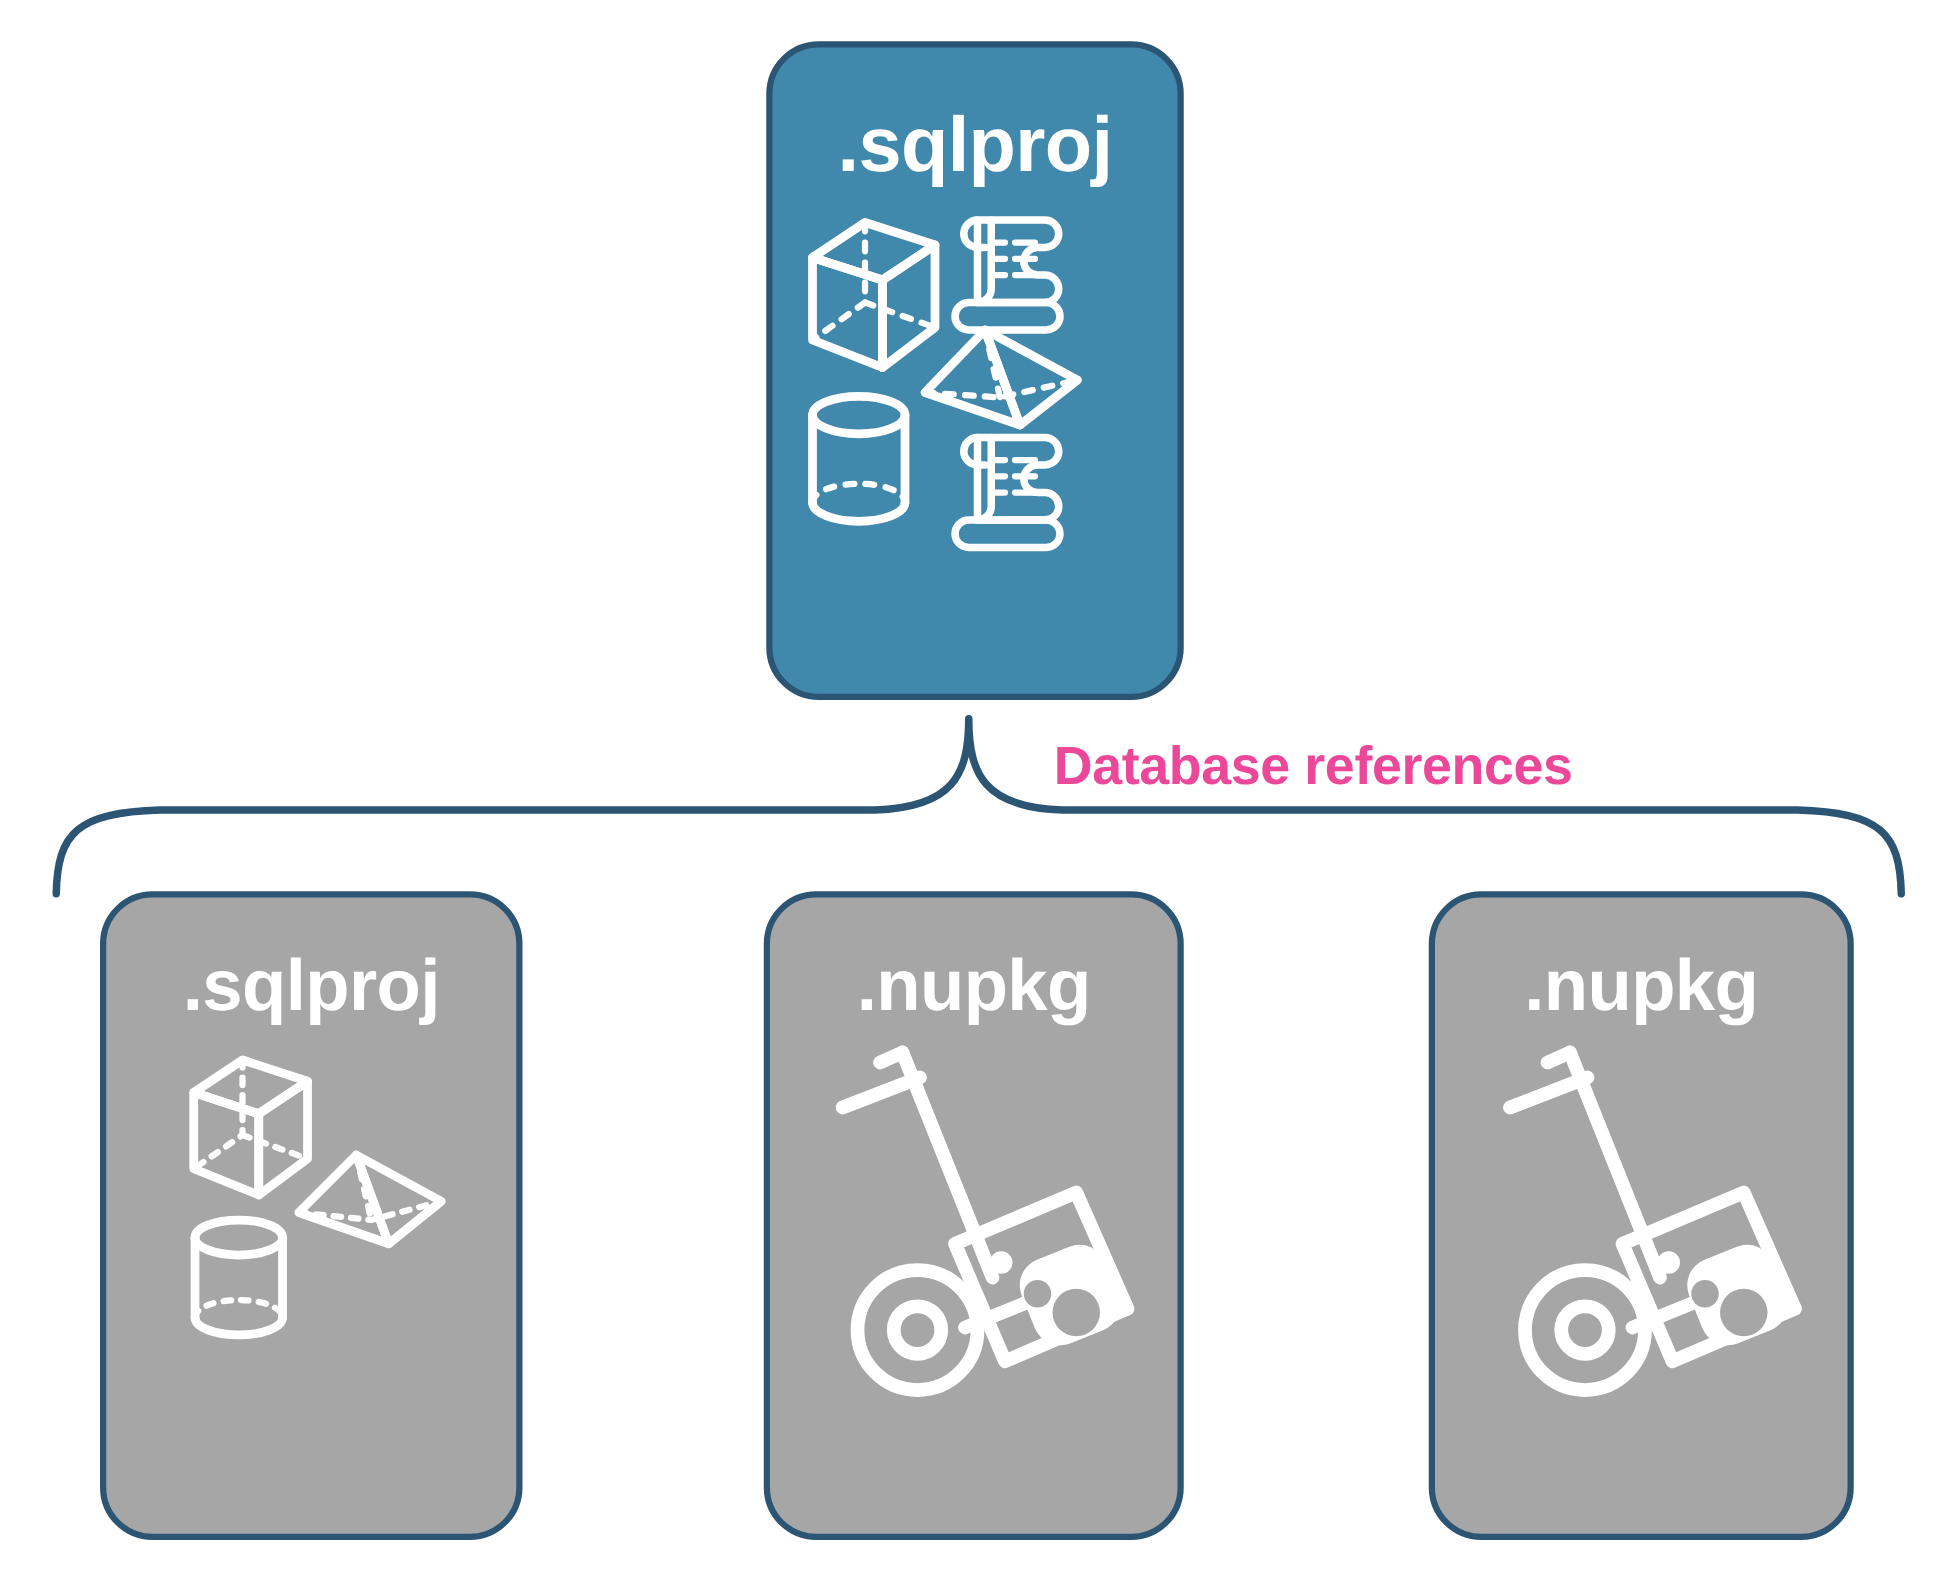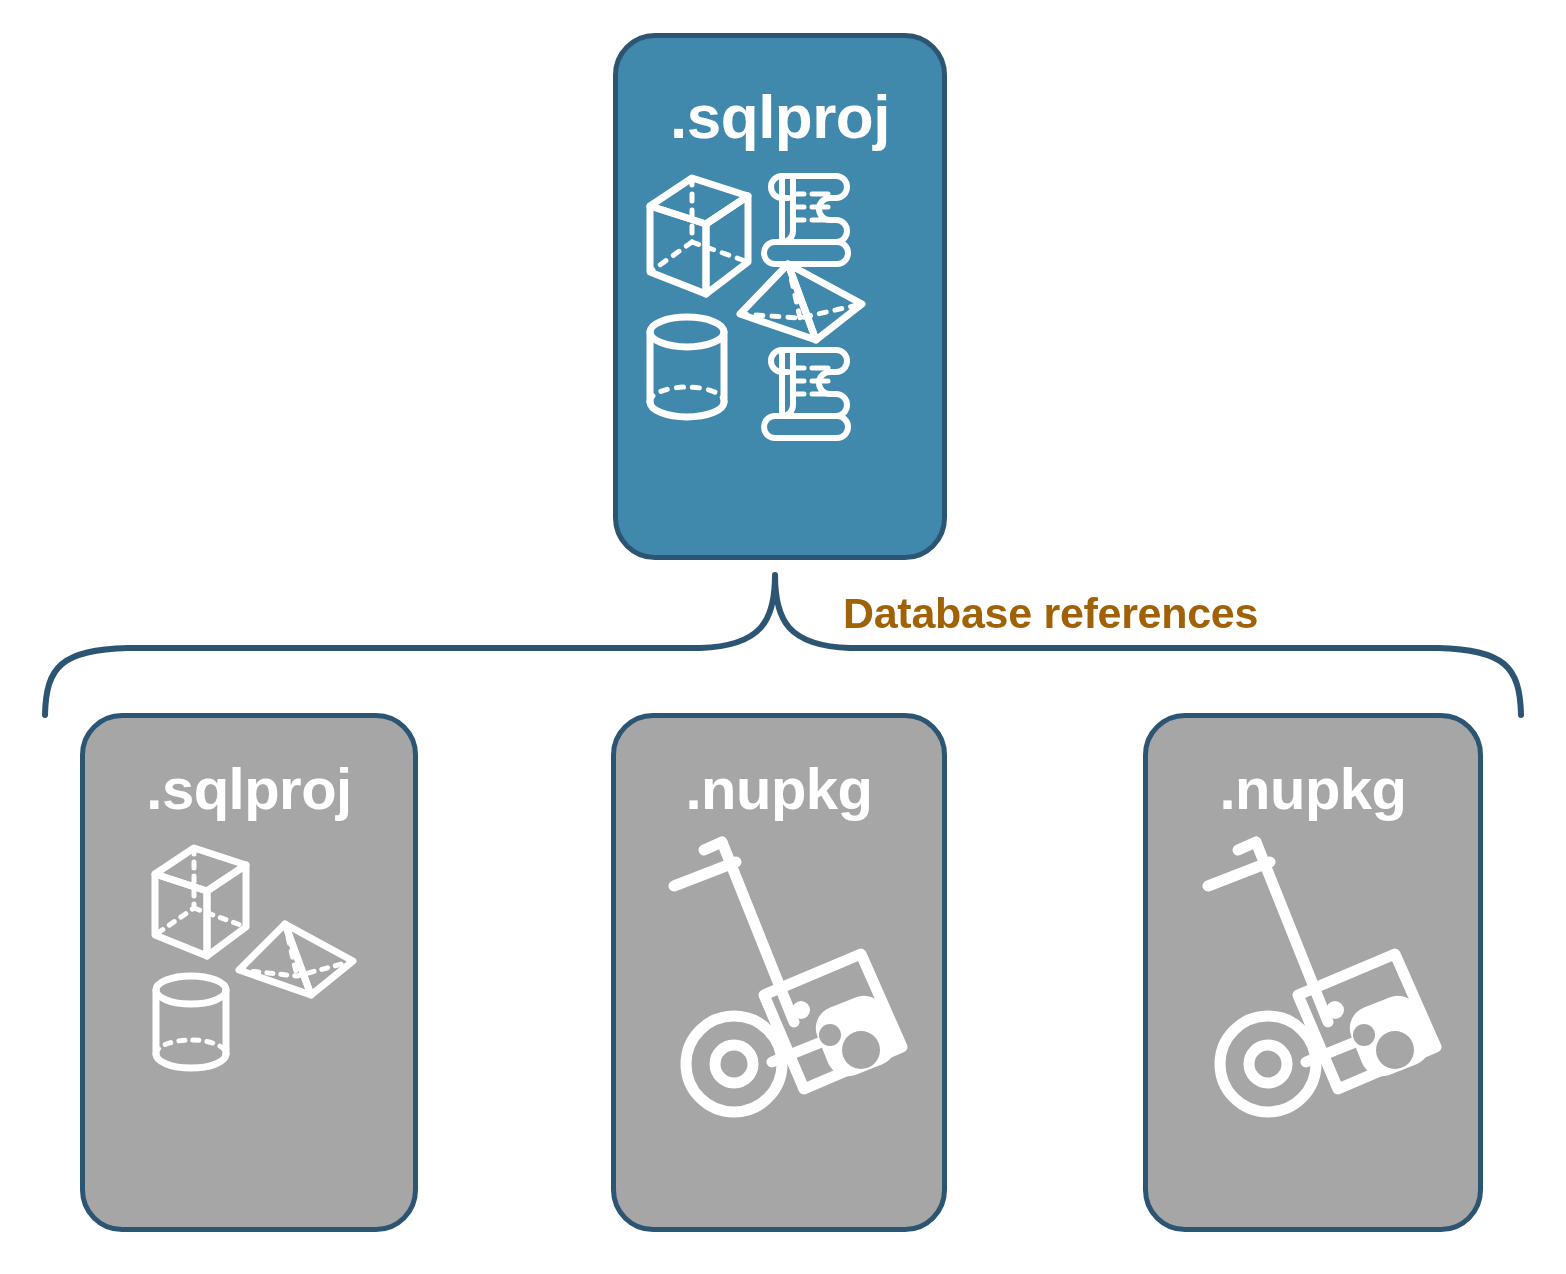--- a/index.html
+++ b/index.html
@@ -108,21 +108,21 @@
     width: 1566px;
     height: 180px;
     pointer-events: none;
   }
 
   
   #connector-label {
     position: absolute;
     left: 843px;
     top: 589px;
-    color: #a16207;
+    color: #ec4899;
     font-size: 43px;
     font-weight: bold;
     letter-spacing: -0.3px;
     white-space: nowrap;
     user-select: none;
   }
 </style>
 </head>
 <body>
 

